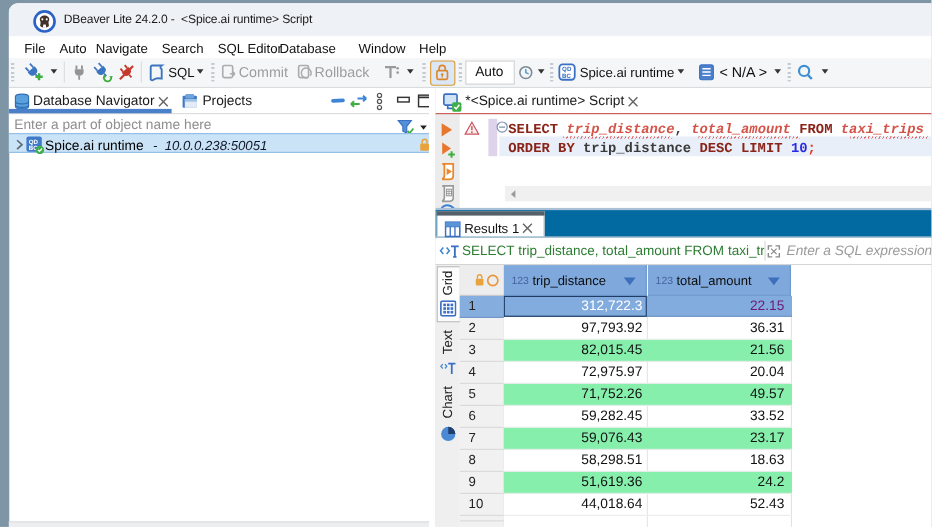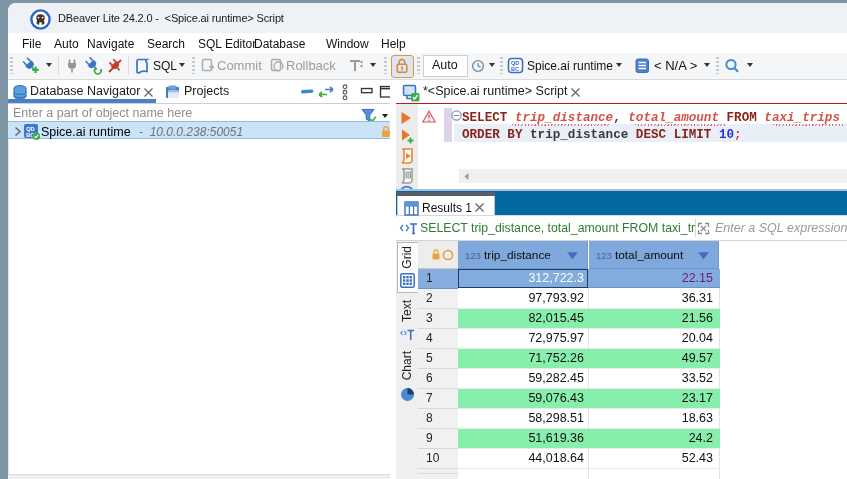--- a/index.html
+++ b/index.html
@@ -250,21 +250,21 @@
         <path d="M2.5 1.5 L7 5.5 L2.5 9.5" fill="none" stroke="#5a6a78" stroke-width="1.5"></path>
       </svg>
     <svg class="abs" style="left:15px;top:1px;" width="18" height="18" viewBox="0 0 18 18">
       <rect x="1" y="1" width="14" height="14" rx="2" fill="#3f79c9"></rect>
       <text x="3.2" y="7.6" font-size="5.6" font-weight="bold" fill="#ffffff" font-family="Liberation Sans">QD</text>
       <text x="3.2" y="13.8" font-size="5.6" font-weight="bold" fill="#ffffff" font-family="Liberation Sans">BC</text>
       <circle cx="13.3" cy="13.3" r="3.8" fill="#3fae4a"></circle>
       <path d="M11.5 13.3 L12.9 14.7 L15.2 12" fill="none" stroke="#fff" stroke-width="1.1"></path>
     </svg>
     <span class="abs" style="left:33px;top:2.5px;font-size:12.5px;color:#000;">Spice.ai runtime</span>
-    <span class="abs" style="left:131px;top:3px;font-size:12px;color:#737373;font-style:italic;">-&nbsp;&nbsp;10.0.0.238:50051</span>
+    <span class="abs" style="left:131px;top:3px;font-size:12px;color:#0f172a;font-style:italic;">-&nbsp;&nbsp;10.0.0.238:50051</span>
     <svg class="abs" style="left:372px;top:3px;" width="12" height="13" viewBox="0 0 12 13">
       <rect x="2" y="5.5" width="8" height="6.5" rx="1" fill="#e8a33c"></rect>
       <path d="M3.8 5.5 L3.8 4 C3.8 2.6 4.8 1.6 6 1.6 C7.2 1.6 8.2 2.6 8.2 4 L8.2 5.5" fill="none" stroke="#e8a33c" stroke-width="1.4"></path>
     </svg>
   </div>
   <div class="abs navbottom"></div>
   <div class="abs vdivider"></div>
   <div class="abs tabbar-right">
     <svg class="abs" style="left:6px;top:4px;" width="18" height="18" viewBox="0 0 18 18">
       <rect x="1.5" y="1.5" width="12" height="10" rx="1.5" fill="#cfe3f4" stroke="#3a6fc3" stroke-width="1.5"></rect>

